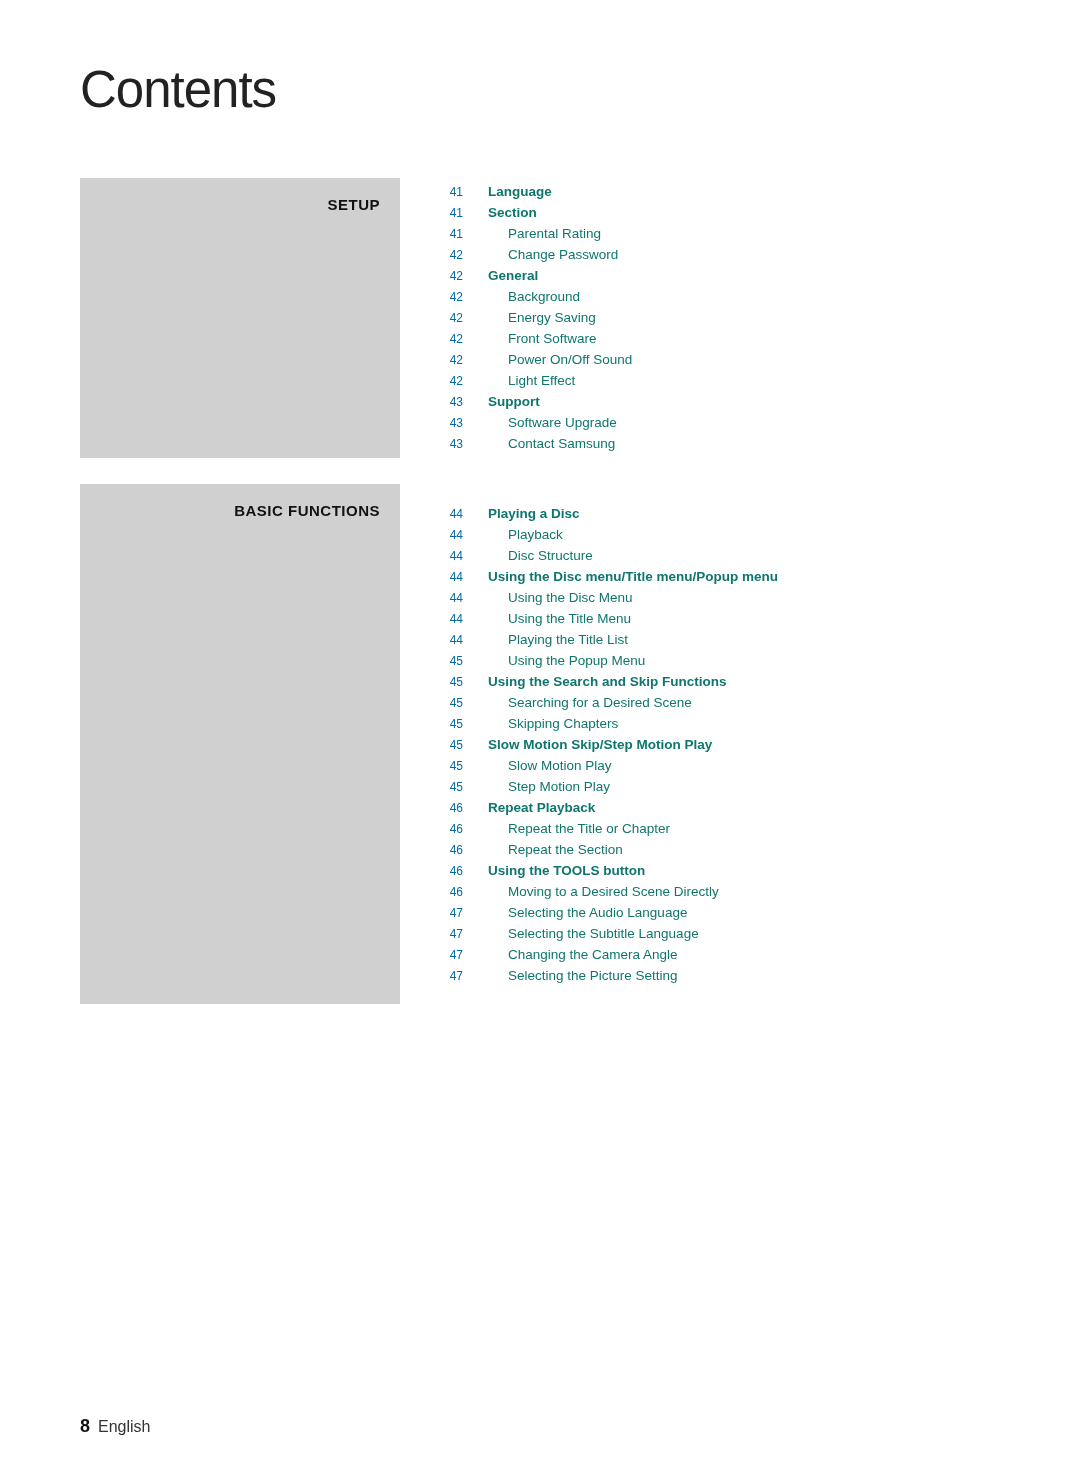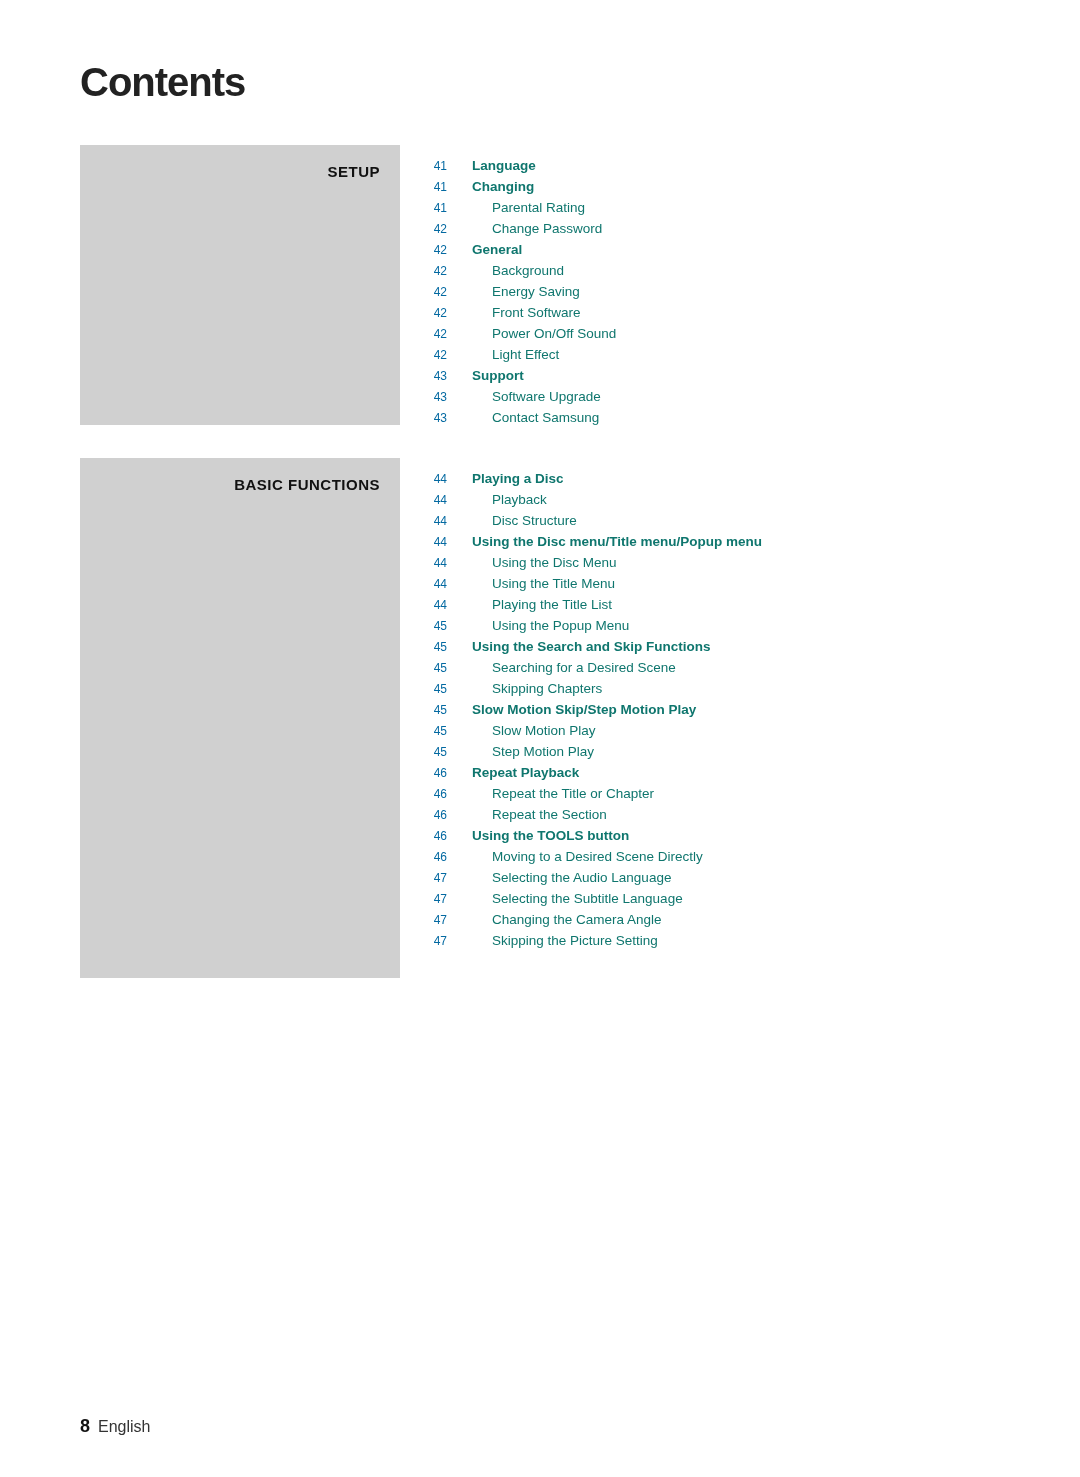--- a/index.html
+++ b/index.html
@@ -12,38 +12,38 @@
       background: #ffffff;
       font-family: 'Arial', sans-serif;
       width: 1080px;
       min-height: 1477px;
       position: relative;
       padding: 60px 80px 60px 80px;
       color: #222222;
     }
 
     .page-title {
-      font-size: 40px;
-      font-weight: 700;
+      font-size: 51px;
+      font-weight: 400;
       color: #222222;
-      margin-bottom: 40px;
+      margin-bottom: 52px;
       letter-spacing: -1px;
     }
 
     .content-table {
       display: flex;
       flex-direction: column;
       gap: 20px;
     }
 
     .section-row {
       display: flex;
       flex-direction: row;
-      align-items: flex-start;
-      gap: 0;
+      align-items: center;
+      gap: 16px;
     }
 
     .section-label-box {
       background: #d0d0d0;
       width: 320px;
       min-height: 280px;
       display: flex;
       align-items: flex-start;
       justify-content: flex-end;
       padding: 18px 20px 18px 20px;
@@ -132,21 +132,21 @@
       <div class="section-label-box" style="min-height: 280px;">
         <span class="section-label">SETUP</span>
       </div>
       <div class="section-entries">
         <div class="entry">
           <span class="entry-num">41</span>
           <span class="entry-text bold">Language</span>
         </div>
         <div class="entry">
           <span class="entry-num">41</span>
-          <span class="entry-text bold">Changing</span>
+          <span class="entry-text bold">Section</span>
         </div>
         <div class="entry">
           <span class="entry-num">41</span>
           <span class="entry-text indented">Parental Rating</span>
         </div>
         <div class="entry">
           <span class="entry-num">42</span>
           <span class="entry-text indented">Change Password</span>
         </div>
         <div class="entry">
@@ -275,21 +275,21 @@
         <div class="entry">
           <span class="entry-num">47</span>
           <span class="entry-text indented">Selecting the Subtitle Language</span>
         </div>
         <div class="entry">
           <span class="entry-num">47</span>
           <span class="entry-text indented">Changing the Camera Angle</span>
         </div>
         <div class="entry">
           <span class="entry-num">47</span>
-          <span class="entry-text indented">Skipping the Picture Setting</span>
+          <span class="entry-text indented">Selecting the Picture Setting</span>
         </div>
       </div>
     </div>
   </div>
 
 <div class="footer-bar">
   <span class="footer-page-num">8</span>
   <span class="footer-lang">English</span>
 </div>
 

